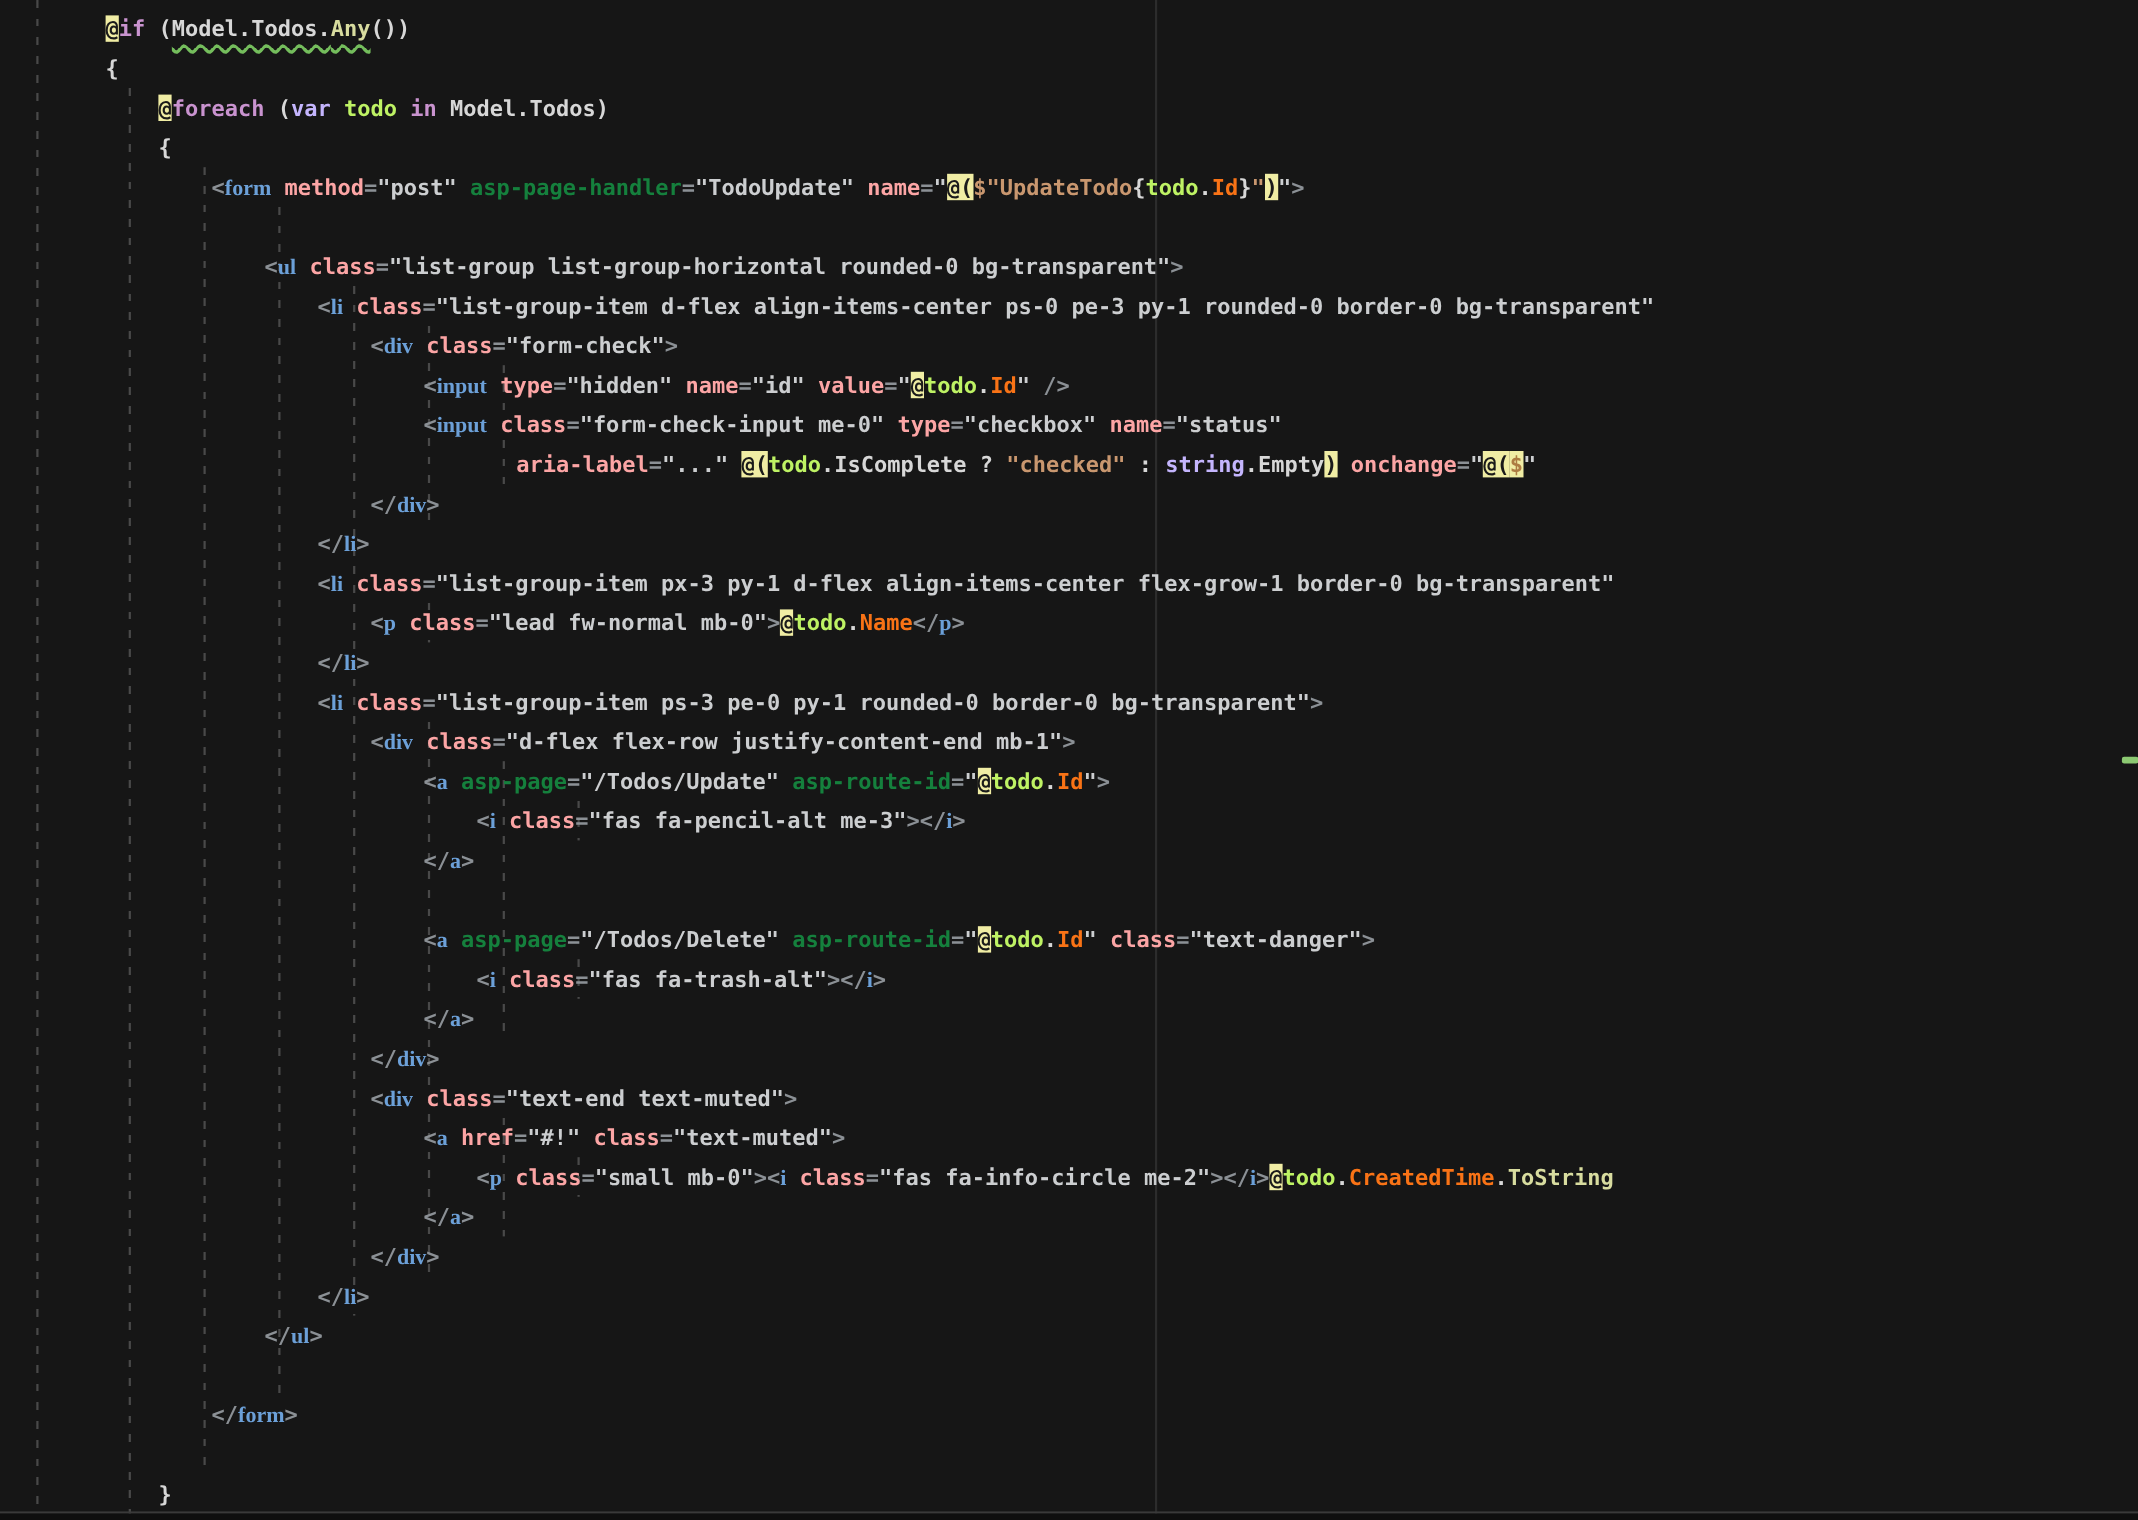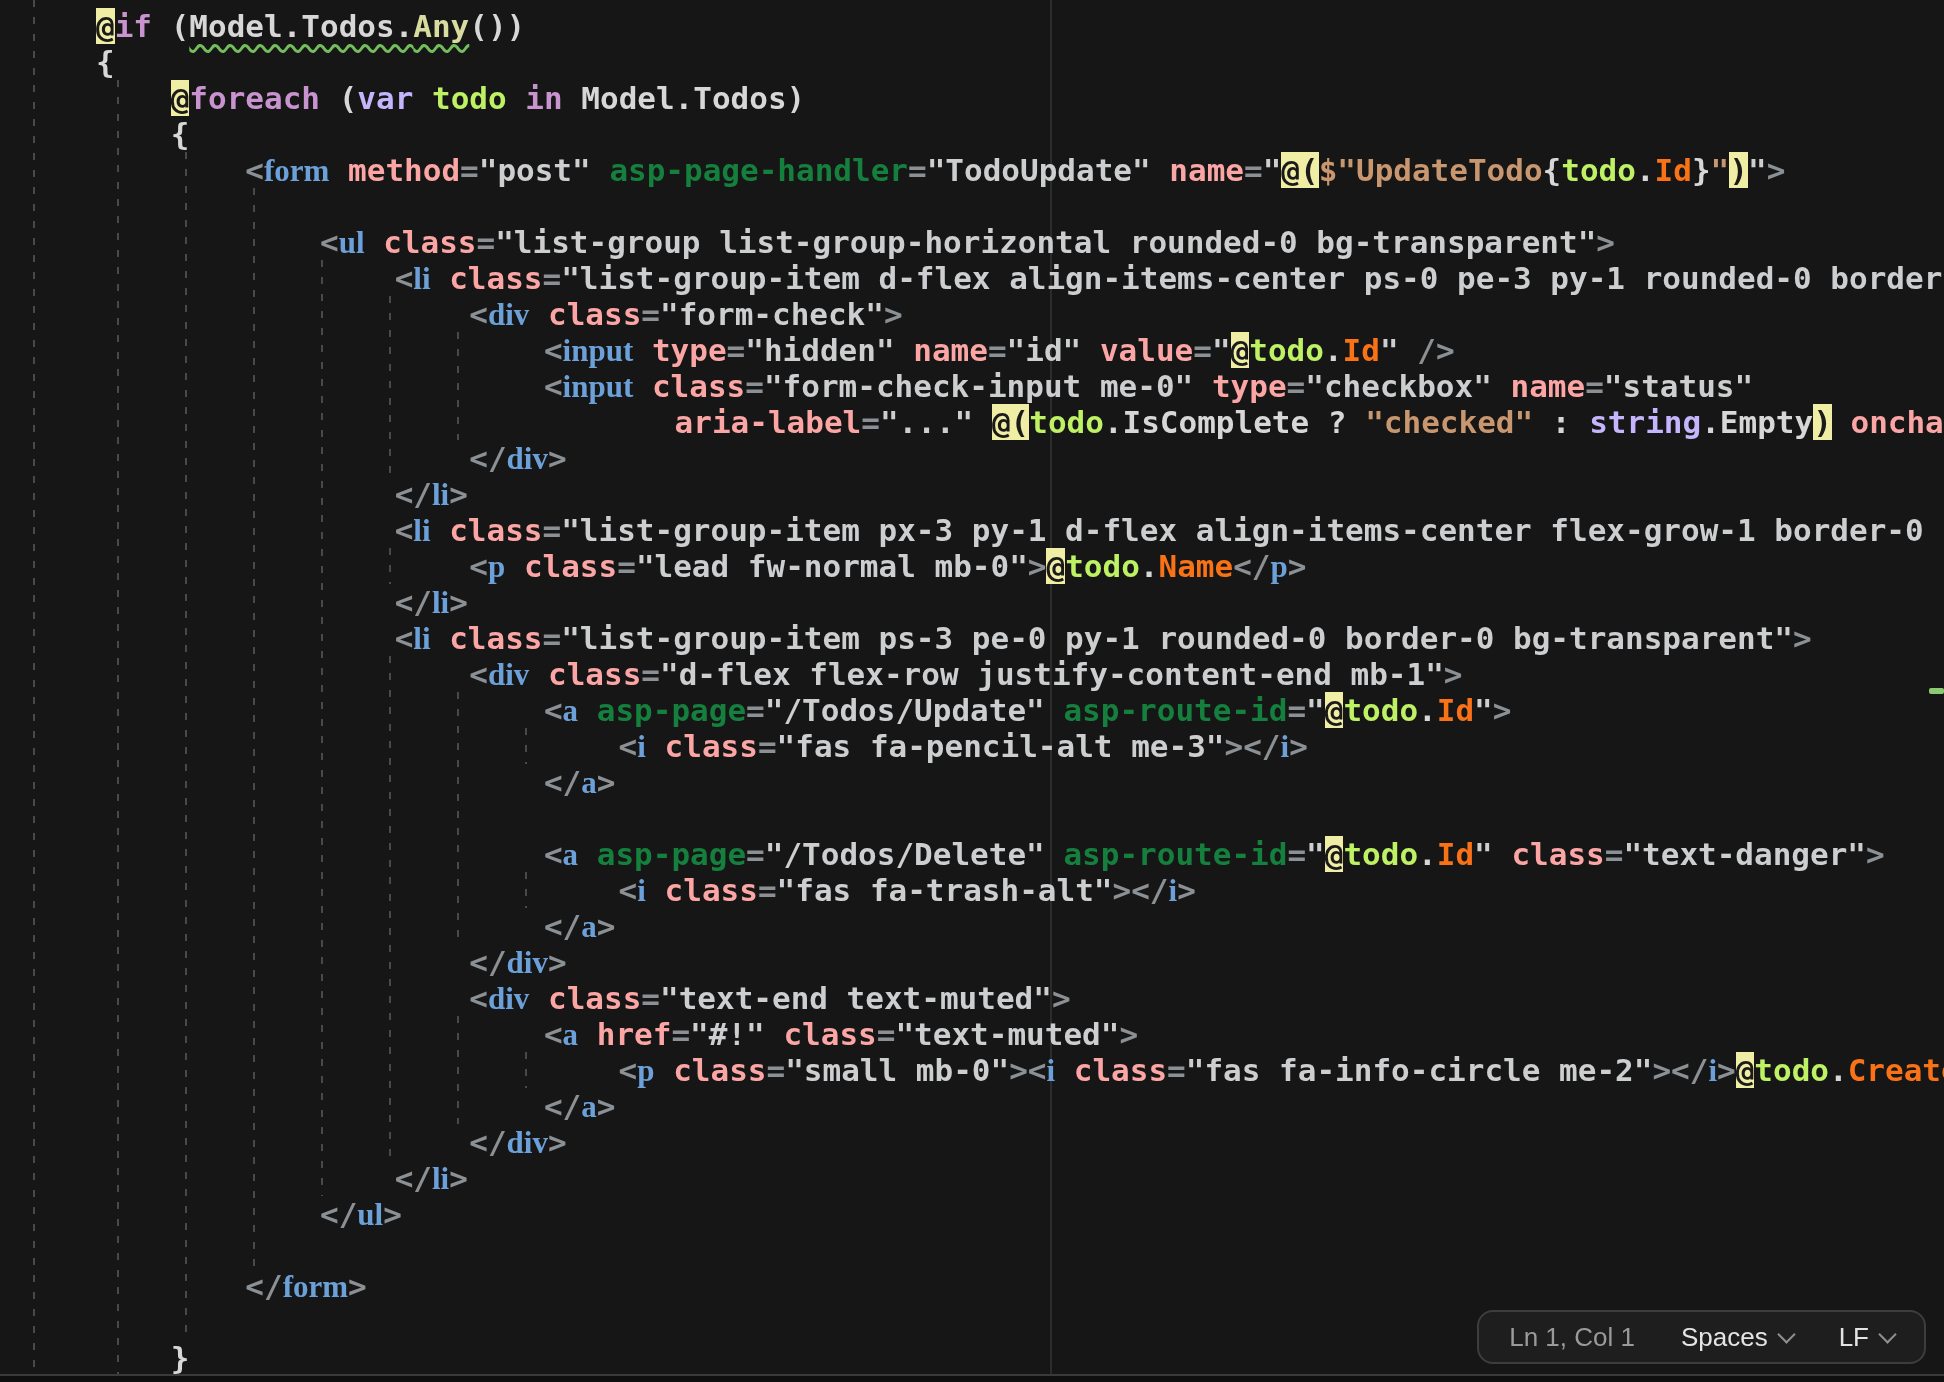--- a/index.html
+++ b/index.html
@@ -17,21 +17,21 @@
   }
   
   .iguide{
     position:absolute;width:2px;
     background:repeating-linear-gradient(to bottom,#5a5a5a 0 7px,transparent 7px 17px);
     opacity:.75;
   }
   
   .code{
     position:absolute;left:0;top:8px;width:1760px;
-    font-size:31px;line-height:36px;font-weight:700;
+    font-size:20px;line-height:36px;font-weight:700;
     color:#d7d7d7;
     white-space:pre;
   }
   .line{height:36px;white-space:pre;padding-left:96px;}
   .tk-pl{color:#d7d7d7;}
   .tk-pn{color:#8b9095;}
   .tk-tg{color:#6ca0d8;font-family:Liberation Serif, serif;}
   .tk-at{color:#fca5a5;text-align:right;}
   .tk-as{color:#15803d;}
   .tk-st{color:#ccced0;}
@@ -92,25 +92,14 @@
   <div class="iguide" style="left:525px;top:872px;height:36px;"></div>
   <div class="iguide" style="left:525px;top:1052px;height:36px;"></div>
 
   <div class="code"><div class="line"><span class="tk-rz">@</span><span class="tk-kw">if</span><span class="tk-pl"> (</span><span class="tk-plq">Model.Todos.</span><span class="tk-mtq">Any</span><span class="tk-pl">())</span></div><div class="line"><span class="tk-pl">{</span></div><div class="line"><span class="tk-pl">    </span><span class="tk-rz">@</span><span class="tk-kw">foreach</span><span class="tk-pl"> (</span><span class="tk-k2">var</span><span class="tk-pl"> </span><span class="tk-vr">todo</span><span class="tk-pl"> </span><span class="tk-kw">in</span><span class="tk-pl"> Model.Todos)</span></div><div class="line"><span class="tk-pl">    {</span></div><div class="line"><span class="tk-pl">        </span><span class="tk-pn">&lt;</span><span class="tk-tg">form</span><span class="tk-pl"> </span><span class="tk-at">method</span><span class="tk-pn">=</span><span class="tk-st">"post"</span><span class="tk-pl"> </span><span class="tk-as">asp-page-handler</span><span class="tk-pn">=</span><span class="tk-st">"TodoUpdate"</span><span class="tk-pl"> </span><span class="tk-at">name</span><span class="tk-pn">=</span><span class="tk-st">"</span><span class="tk-rz">@(</span><span class="tk-cs">$"UpdateTodo</span><span class="tk-pl">{</span><span class="tk-vr">todo</span><span class="tk-pl">.</span><span class="tk-pr">Id</span><span class="tk-pl">}</span><span class="tk-cs">"</span><span class="tk-rz">)</span><span class="tk-st">"</span><span class="tk-pn">&gt;</span></div><div class="line"></div><div class="line"><span class="tk-pl">            </span><span class="tk-pn">&lt;</span><span class="tk-tg">ul</span><span class="tk-pl"> </span><span class="tk-at">class</span><span class="tk-pn">=</span><span class="tk-st">"list-group list-group-horizontal rounded-0 bg-transparent"</span><span class="tk-pn">&gt;</span></div><div class="line"><span class="tk-pl">                </span><span class="tk-pn">&lt;</span><span class="tk-tg">li</span><span class="tk-pl"> </span><span class="tk-at">class</span><span class="tk-pn">=</span><span class="tk-st">"list-group-item d-flex align-items-center ps-0 pe-3 py-1 rounded-0 border-0 bg-transparent"</span></div><div class="line"><span class="tk-pl">                    </span><span class="tk-pn">&lt;</span><span class="tk-tg">div</span><span class="tk-pl"> </span><span class="tk-at">class</span><span class="tk-pn">=</span><span class="tk-st">"form-check"</span><span class="tk-pn">&gt;</span></div><div class="line"><span class="tk-pl">                        </span><span class="tk-pn">&lt;</span><span class="tk-tg">input</span><span class="tk-pl"> </span><span class="tk-at">type</span><span class="tk-pn">=</span><span class="tk-st">"hidden"</span><span class="tk-pl"> </span><span class="tk-at">name</span><span class="tk-pn">=</span><span class="tk-st">"id"</span><span class="tk-pl"> </span><span class="tk-at">value</span><span class="tk-pn">=</span><span class="tk-st">"</span><span class="tk-rz">@</span><span class="tk-vr">todo</span><span class="tk-pl">.</span><span class="tk-pr">Id</span><span class="tk-st">"</span><span class="tk-pl"> </span><span class="tk-pn">/&gt;</span></div><div class="line"><span class="tk-pl">                        </span><span class="tk-pn">&lt;</span><span class="tk-tg">input</span><span class="tk-pl"> </span><span class="tk-at">class</span><span class="tk-pn">=</span><span class="tk-st">"form-check-input me-0"</span><span class="tk-pl"> </span><span class="tk-at">type</span><span class="tk-pn">=</span><span class="tk-st">"checkbox"</span><span class="tk-pl"> </span><span class="tk-at">name</span><span class="tk-pn">=</span><span class="tk-st">"status"</span></div><div class="line"><span class="tk-pl">                               </span><span class="tk-at">aria-label</span><span class="tk-pn">=</span><span class="tk-st">"..."</span><span class="tk-pl"> </span><span class="tk-rz">@(</span><span class="tk-vr">todo</span><span class="tk-pl">.IsComplete ? </span><span class="tk-cs">"checked"</span><span class="tk-pl"> : </span><span class="tk-k2">string</span><span class="tk-pl">.Empty</span><span class="tk-rz">)</span><span class="tk-pl"> </span><span class="tk-at">onchange</span><span class="tk-pn">=</span><span class="tk-st">"</span><span class="tk-rz">@(</span><span class="tk-rd">$</span><span class="tk-st">"</span></div><div class="line"><span class="tk-pl">                    </span><span class="tk-pn">&lt;/</span><span class="tk-tg">div</span><span class="tk-pn">&gt;</span></div><div class="line"><span class="tk-pl">                </span><span class="tk-pn">&lt;/</span><span class="tk-tg">li</span><span class="tk-pn">&gt;</span></div><div class="line"><span class="tk-pl">                </span><span class="tk-pn">&lt;</span><span class="tk-tg">li</span><span class="tk-pl"> </span><span class="tk-at">class</span><span class="tk-pn">=</span><span class="tk-st">"list-group-item px-3 py-1 d-flex align-items-center flex-grow-1 border-0 bg-transparent"</span></div><div class="line"><span class="tk-pl">                    </span><span class="tk-pn">&lt;</span><span class="tk-tg">p</span><span class="tk-pl"> </span><span class="tk-at">class</span><span class="tk-pn">=</span><span class="tk-st">"lead fw-normal mb-0"</span><span class="tk-pn">&gt;</span><span class="tk-rz">@</span><span class="tk-vr">todo</span><span class="tk-pl">.</span><span class="tk-pr">Name</span><span class="tk-pn">&lt;/</span><span class="tk-tg">p</span><span class="tk-pn">&gt;</span></div><div class="line"><span class="tk-pl">                </span><span class="tk-pn">&lt;/</span><span class="tk-tg">li</span><span class="tk-pn">&gt;</span></div><div class="line"><span class="tk-pl">                </span><span class="tk-pn">&lt;</span><span class="tk-tg">li</span><span class="tk-pl"> </span><span class="tk-at">class</span><span class="tk-pn">=</span><span class="tk-st">"list-group-item ps-3 pe-0 py-1 rounded-0 border-0 bg-transparent"</span><span class="tk-pn">&gt;</span></div><div class="line"><span class="tk-pl">                    </span><span class="tk-pn">&lt;</span><span class="tk-tg">div</span><span class="tk-pl"> </span><span class="tk-at">class</span><span class="tk-pn">=</span><span class="tk-st">"d-flex flex-row justify-content-end mb-1"</span><span class="tk-pn">&gt;</span></div><div class="line"><span class="tk-pl">                        </span><span class="tk-pn">&lt;</span><span class="tk-tg">a</span><span class="tk-pl"> </span><span class="tk-as">asp-page</span><span class="tk-pn">=</span><span class="tk-st">"/Todos/Update"</span><span class="tk-pl"> </span><span class="tk-as">asp-route-id</span><span class="tk-pn">=</span><span class="tk-st">"</span><span class="tk-rz">@</span><span class="tk-vr">todo</span><span class="tk-pl">.</span><span class="tk-pr">Id</span><span class="tk-st">"</span><span class="tk-pn">&gt;</span></div><div class="line"><span class="tk-pl">                            </span><span class="tk-pn">&lt;</span><span class="tk-tg">i</span><span class="tk-pl"> </span><span class="tk-at">class</span><span class="tk-pn">=</span><span class="tk-st">"fas fa-pencil-alt me-3"</span><span class="tk-pn">&gt;&lt;/</span><span class="tk-tg">i</span><span class="tk-pn">&gt;</span></div><div class="line"><span class="tk-pl">                        </span><span class="tk-pn">&lt;/</span><span class="tk-tg">a</span><span class="tk-pn">&gt;</span></div><div class="line"></div><div class="line"><span class="tk-pl">                        </span><span class="tk-pn">&lt;</span><span class="tk-tg">a</span><span class="tk-pl"> </span><span class="tk-as">asp-page</span><span class="tk-pn">=</span><span class="tk-st">"/Todos/Delete"</span><span class="tk-pl"> </span><span class="tk-as">asp-route-id</span><span class="tk-pn">=</span><span class="tk-st">"</span><span class="tk-rz">@</span><span class="tk-vr">todo</span><span class="tk-pl">.</span><span class="tk-pr">Id</span><span class="tk-st">"</span><span class="tk-pl"> </span><span class="tk-at">class</span><span class="tk-pn">=</span><span class="tk-st">"text-danger"</span><span class="tk-pn">&gt;</span></div><div class="line"><span class="tk-pl">                            </span><span class="tk-pn">&lt;</span><span class="tk-tg">i</span><span class="tk-pl"> </span><span class="tk-at">class</span><span class="tk-pn">=</span><span class="tk-st">"fas fa-trash-alt"</span><span class="tk-pn">&gt;&lt;/</span><span class="tk-tg">i</span><span class="tk-pn">&gt;</span></div><div class="line"><span class="tk-pl">                        </span><span class="tk-pn">&lt;/</span><span class="tk-tg">a</span><span class="tk-pn">&gt;</span></div><div class="line"><span class="tk-pl">                    </span><span class="tk-pn">&lt;/</span><span class="tk-tg">div</span><span class="tk-pn">&gt;</span></div><div class="line"><span class="tk-pl">                    </span><span class="tk-pn">&lt;</span><span class="tk-tg">div</span><span class="tk-pl"> </span><span class="tk-at">class</span><span class="tk-pn">=</span><span class="tk-st">"text-end text-muted"</span><span class="tk-pn">&gt;</span></div><div class="line"><span class="tk-pl">                        </span><span class="tk-pn">&lt;</span><span class="tk-tg">a</span><span class="tk-pl"> </span><span class="tk-at">href</span><span class="tk-pn">=</span><span class="tk-st">"#!"</span><span class="tk-pl"> </span><span class="tk-at">class</span><span class="tk-pn">=</span><span class="tk-st">"text-muted"</span><span class="tk-pn">&gt;</span></div><div class="line"><span class="tk-pl">                            </span><span class="tk-pn">&lt;</span><span class="tk-tg">p</span><span class="tk-pl"> </span><span class="tk-at">class</span><span class="tk-pn">=</span><span class="tk-st">"small mb-0"</span><span class="tk-pn">&gt;&lt;</span><span class="tk-tg">i</span><span class="tk-pl"> </span><span class="tk-at">class</span><span class="tk-pn">=</span><span class="tk-st">"fas fa-info-circle me-2"</span><span class="tk-pn">&gt;&lt;/</span><span class="tk-tg">i</span><span class="tk-pn">&gt;</span><span class="tk-rz">@</span><span class="tk-vr">todo</span><span class="tk-pl">.</span><span class="tk-pr">CreatedTime</span><span class="tk-pl">.</span><span class="tk-mt">ToString</span></div><div class="line"><span class="tk-pl">                        </span><span class="tk-pn">&lt;/</span><span class="tk-tg">a</span><span class="tk-pn">&gt;</span></div><div class="line"><span class="tk-pl">                    </span><span class="tk-pn">&lt;/</span><span class="tk-tg">div</span><span class="tk-pn">&gt;</span></div><div class="line"><span class="tk-pl">                </span><span class="tk-pn">&lt;/</span><span class="tk-tg">li</span><span class="tk-pn">&gt;</span></div><div class="line"><span class="tk-pl">            </span><span class="tk-pn">&lt;/</span><span class="tk-tg">ul</span><span class="tk-pn">&gt;</span></div><div class="line"></div><div class="line"><span class="tk-pl">        </span><span class="tk-pn">&lt;/</span><span class="tk-tg">form</span><span class="tk-pn">&gt;</span></div><div class="line"></div><div class="line"><span class="tk-pl">    }</span></div></div>
 
   <div class="scroll-marker" style="top:688px;"></div>
 
   <div class="bottom-divider"></div>
   <div class="below-divider"></div>
 
-  <div class="statusbar">
-    <span class="sb-item dim">Ln 1, Col 1</span>
-    <span class="sb-item">
-      <span>Spaces</span>
-      <span class="chev"></span>
-    </span>
-    <span class="sb-item">
-      <span>LF</span>
-      <span class="chev"></span>
-    </span>
-  </div>
 
 </div>
 
 </body></html>

